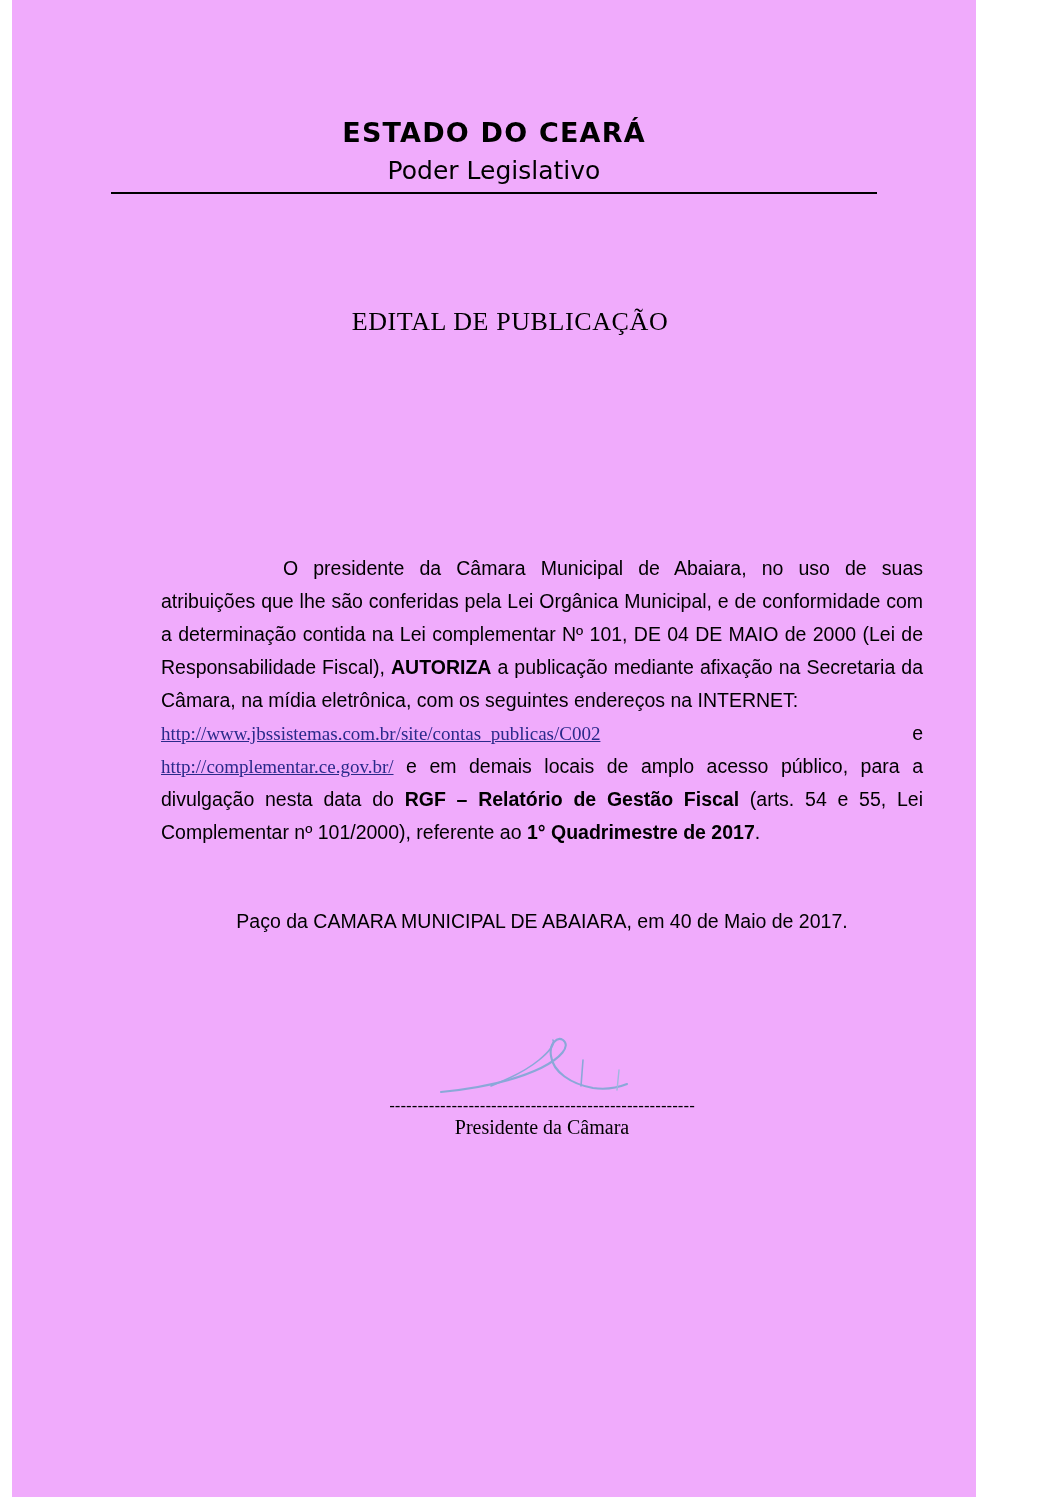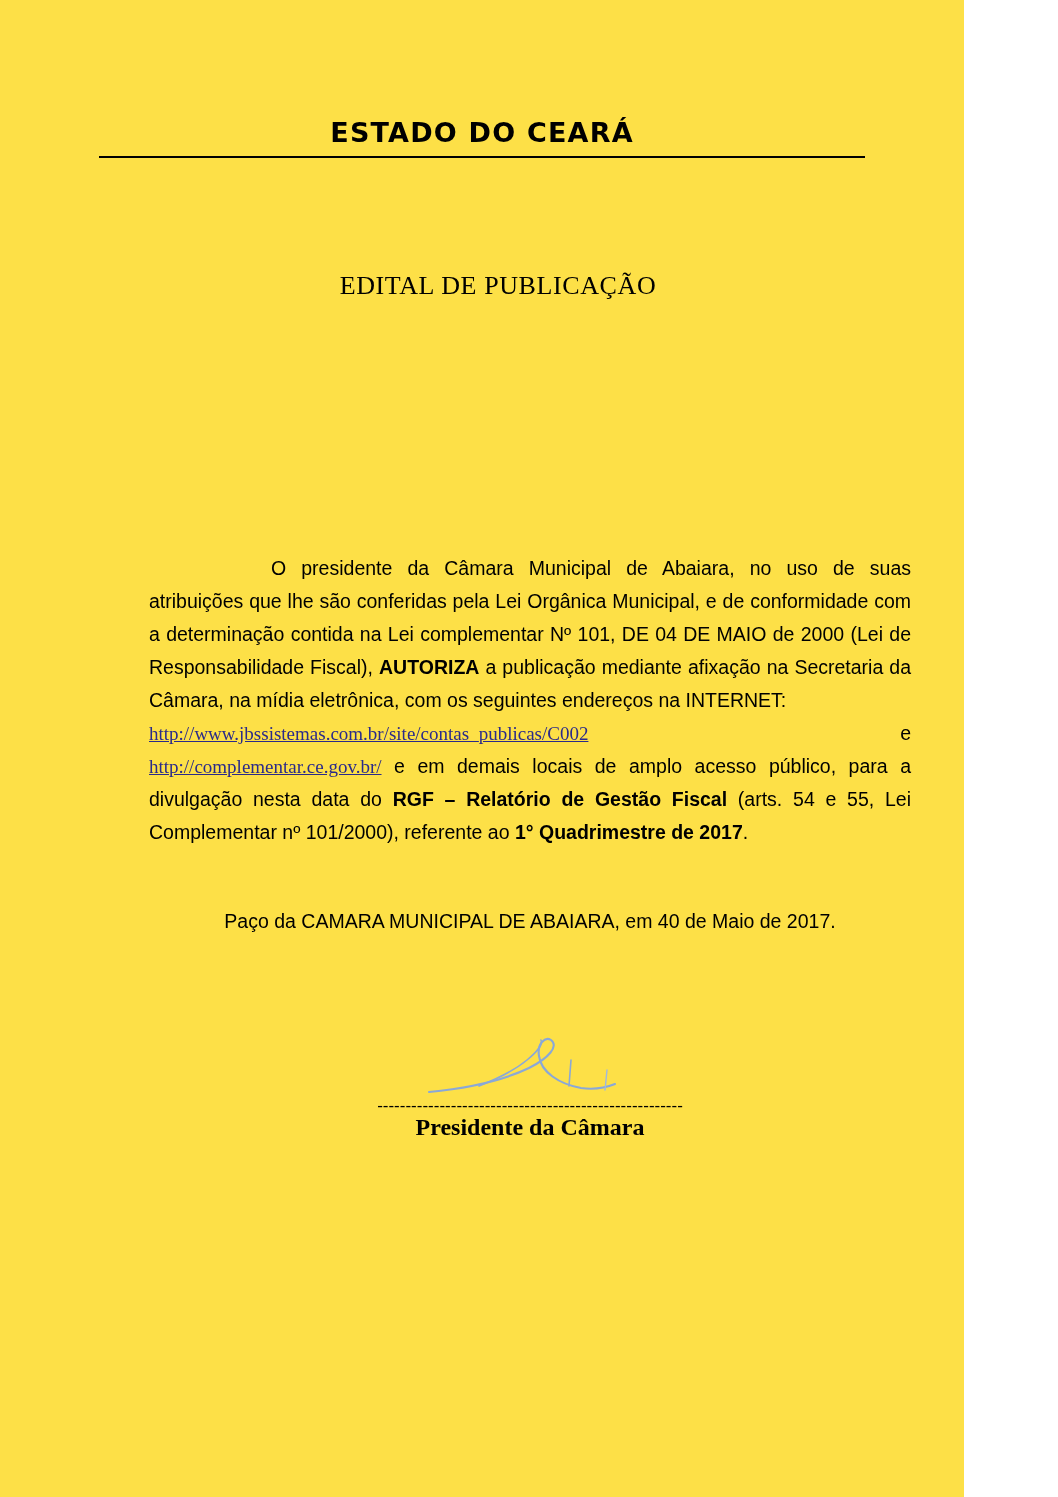--- a/index.html
+++ b/index.html
@@ -10,24 +10,24 @@
   body {
     width: 1058px;
     height: 1497px;
     position: relative;
     font-family: "Liberation Sans", sans-serif;
     color: #000000;
     overflow: hidden;
   }
   .page {
     position: absolute;
-    left: 0; top: 0;
+    left: 12px; top: 0;
     width: 964px;
     height: 1497px;
-    background: #fde047;
+    background: #f0abfc;
   }
 
   
   .header {
     padding-top: 118px;
     text-align: center;
   }
   .header-state {
     font-family: "DejaVu Sans", sans-serif;
     font-size: 27px;
@@ -132,32 +132,33 @@
   }
   .sig-name {
     margin-top: 10px;
     font-family: "Liberation Serif", serif;
     font-weight: bold;
     font-size: 20px;
     line-height: 26px;
   }
   .sig-role {
     font-family: "Liberation Serif", serif;
-    font-weight: bold;
-    font-size: 24px;
+    font-weight: normal;
+    font-size: 20px;
     line-height: 26px;
   }
 </style>
 </head>
 <body>
 
 <div class="page">
 
   <div class="header">
     <div class="header-state">ESTADO DO CEARÁ</div>
+    <div class="header-power">Poder Legislativo</div>
     <div class="header-rule"></div>
   </div>
 
   <div class="doc-title">EDITAL DE PUBLICAÇÃO</div>
 
   <div class="body-block">
     <span class="indent"></span><span>O presidente da Câmara Municipal de Abaiara,  no uso de suas atribuições que lhe são conferidas pela Lei Orgânica Municipal, e de conformidade com a determinação contida na Lei complementar Nº 101, DE 04 DE MAIO de 2000 (Lei de Responsabilidade Fiscal), </span><span class="b">AUTORIZA</span><span> a publicação mediante afixação na Secretaria da Câmara, na mídia eletrônica, com os seguintes endereços na INTERNET:</span>
 
     <div class="url-line">
       <a href="#" class="lnk">http://www.jbssistemas.com.br/site/contas_publicas/C002</a>

